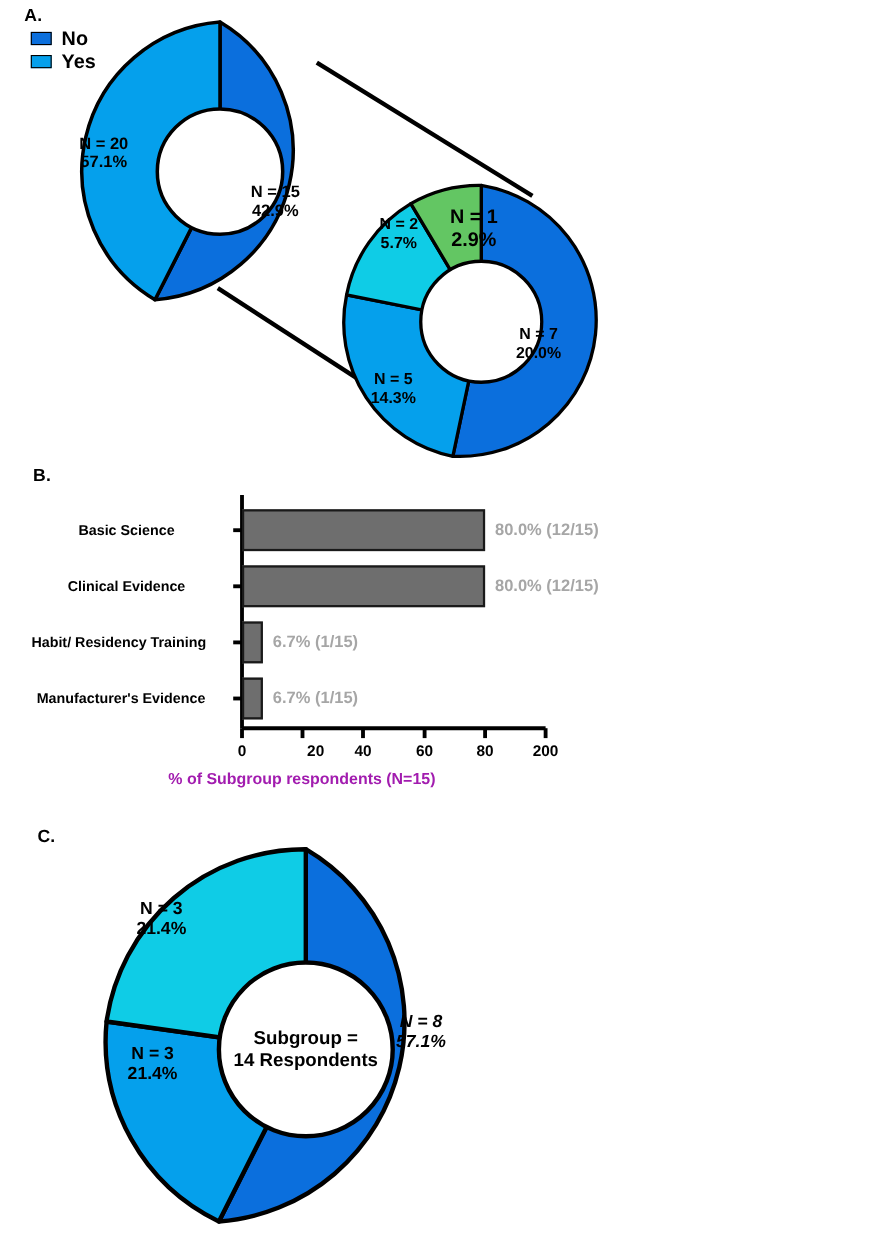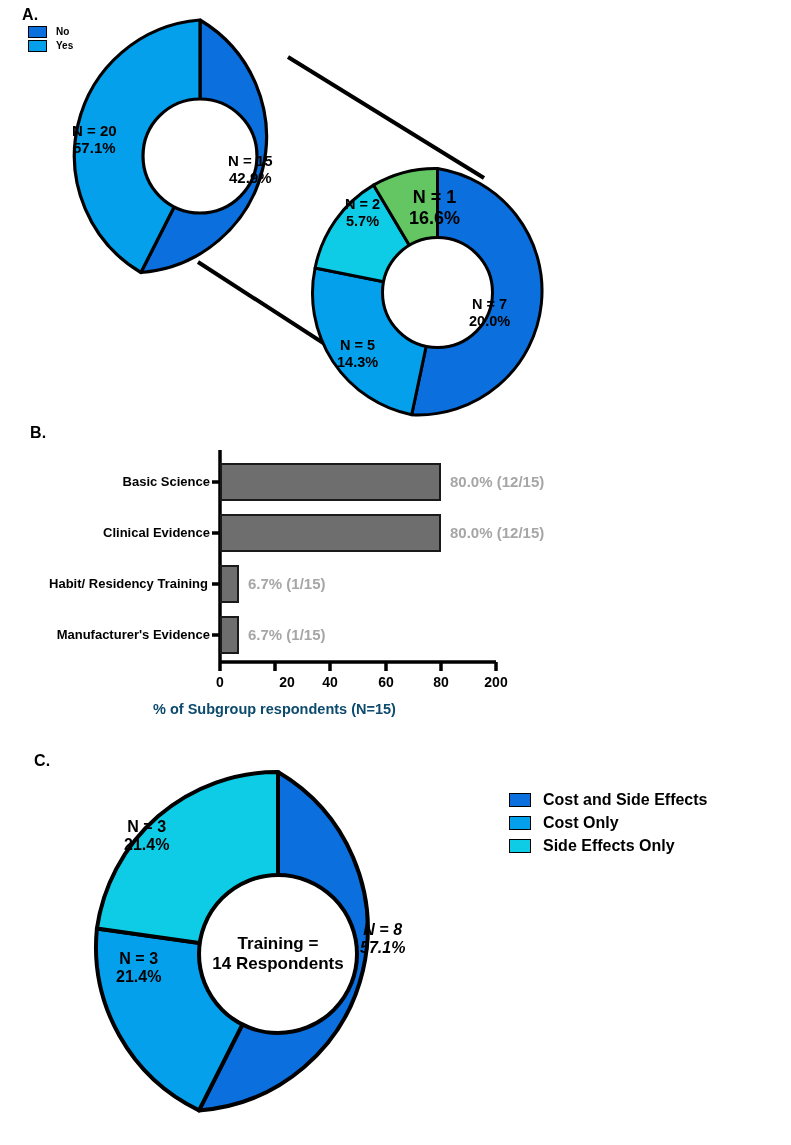--- a/index.html
+++ b/index.html
@@ -44,21 +44,21 @@
     margin-bottom: 2px;
   }
   .legend-swatch {
     width: 19px;
     height: 12px;
     border: 1.6px solid #000;
     margin-right: 9px;
     flex: 0 0 auto;
   }
   .legend-label {
-    font-size: 10px;
+    font-size: 18px;
     font-weight: bold;
     white-space: nowrap;
     line-height: 1.05;
   }
   #legend-a1 { left: 28px; top: 26px; }
   #legend-a2 { left: 548px; top: 160px; }
   #legend-a2 .legend-label { font-size: 13px; }
   #legend-a2 .legend-row { margin-bottom: 3px; }
   #legend-c  { left: 509px; top: 792px; }
   #legend-c .legend-label { font-size: 16px; }
@@ -110,21 +110,21 @@
   
   #panel-b {
     position: absolute;
     left: 0px; top: 440px;
     width: 791px; height: 310px;
   }
   .bar-cat-label {
     position: absolute;
     font-size: 13px;
     font-weight: bold;
-    text-align: right;
+    text-align: center;
     white-space: nowrap;
     color: #000;
   }
   .bar-rect {
     position: absolute;
     background: #6e6e6e;
     border: 2px solid #1a1a1a;
   }
   .bar-value {
     position: absolute;
@@ -137,21 +137,21 @@
     position: absolute;
     font-size: 14px;
     font-weight: bold;
     color: #000;
     text-align: center;
   }
   #b-xaxis-title {
     position: absolute;
     font-size: 14.5px;
     font-weight: bold;
-    color: #0c4a6e;
+    color: #a21caf;
     white-space: nowrap;
   }
 </style>
 </head>
 <body>
 
 <div class="figure">
 
   <div class="panel-letter" id="panel-a-letter">A.</div>
 
@@ -177,21 +177,21 @@
       <path d="M 140 140 L 140 4 A 136 136 0 0 1 80.9 256.5 Z" fill="#0B6FDD" stroke="#000" stroke-width="3.2" stroke-linejoin="round"></path>
 
       <path d="M 140 140 L 80.9 256.5 A 136 136 0 0 1 140 4 Z" fill="#05A0EC" stroke="#000" stroke-width="3.2" stroke-linejoin="round"></path>
       <circle cx="140" cy="140" r="57" fill="#fff" stroke="#000" stroke-width="3.2"></circle>
     </svg>
   </div>
   <div class="slice-label" style="left:72px; top:122px; font-size:15px;">
     <div>N = 20</div>
     <div>57.1%</div>
   </div>
-  <div class="slice-label" style="left:228px; top:152px; font-size:15px;">
+  <div class="slice-label" style="left:228px; top:166px; font-size:15px;">
     <div>N = 15</div>
     <div>42.9%</div>
   </div>
 
   <div class="donut-wrap" id="donut-a2">
     <svg viewBox="0 0 255 255" width="255" height="255">
 
       <path d="M 127.5 127.5 L 127.5 3.5 A 124 124 0 0 1 101.7 249.8 Z" fill="#0B6FDD" stroke="#000" stroke-width="3" stroke-linejoin="round"></path>
 
       <path d="M 127.5 127.5 L 101.7 249.8 A 124 124 0 0 1 5.1 103.0 Z" fill="#05A0EC" stroke="#000" stroke-width="3" stroke-linejoin="round"></path>
@@ -209,21 +209,21 @@
   <div class="slice-label" style="left:337px; top:337px; font-size:14.5px;">
     <div>N = 5</div>
     <div>14.3%</div>
   </div>
   <div class="slice-label" style="left:345px; top:196px; font-size:14.5px;">
     <div>N = 2</div>
     <div>5.7%</div>
   </div>
   <div class="slice-label" style="left:409px; top:187px; font-size:18px;">
     <div>N = 1</div>
-    <div>16.6%</div>
+    <div>2.9%</div>
   </div>
 
 
   <div class="panel-letter" id="panel-b-letter">B.</div>
 
   <div id="panel-b">
 
     <svg width="791" height="310" viewBox="0 0 791 310" style="position:absolute; left:0; top:0;">
 
       <line x1="220" y1="10" x2="220" y2="222" stroke="#000" stroke-width="3.5"></line>
@@ -276,45 +276,31 @@
       <path d="M 186 186 L 186 4 A 182 182 0 0 1 107 342.4 Z" fill="#0B6FDD" stroke="#000" stroke-width="4" stroke-linejoin="round"></path>
 
       <path d="M 186 186 L 107 342.4 A 182 182 0 0 1 4.9 160.6 Z" fill="#05A0EC" stroke="#000" stroke-width="4" stroke-linejoin="round"></path>
 
       <path d="M 186 186 L 4.9 160.6 A 182 182 0 0 1 186 4 Z" fill="#0FCCE6" stroke="#000" stroke-width="4" stroke-linejoin="round"></path>
       <circle cx="186" cy="186" r="79" fill="#fff" stroke="#000" stroke-width="4"></circle>
     </svg>
   </div>
   <div class="donut-center-text" id="donut-c-center">
     <div>
-      <div>Training =</div>
+      <div>Subgroup =</div>
       <div>14 Respondents</div>
     </div>
   </div>
   <div class="slice-label" style="left:360px; top:921px; font-size:16px;font-style:italic;">
     <div>N = 8</div>
     <div>57.1%</div>
   </div>
   <div class="slice-label" style="left:116px; top:950px; font-size:16px;">
     <div>N = 3</div>
     <div>21.4%</div>
   </div>
   <div class="slice-label" style="left:124px; top:818px; font-size:16px;">
     <div>N = 3</div>
     <div>21.4%</div>
   </div>
 
-  <div class="legend" id="legend-c">
-    <div class="legend-row">
-      <span class="legend-swatch" style="background:#0B6FDD"></span>
-      <span class="legend-label">Cost and Side Effects</span>
-    </div>
-    <div class="legend-row">
-      <span class="legend-swatch" style="background:#05A0EC"></span>
-      <span class="legend-label">Cost Only</span>
-    </div>
-    <div class="legend-row">
-      <span class="legend-swatch" style="background:#0FCCE6"></span>
-      <span class="legend-label">Side Effects Only</span>
-    </div>
-  </div>
 
 </div>
 
 </body></html>

